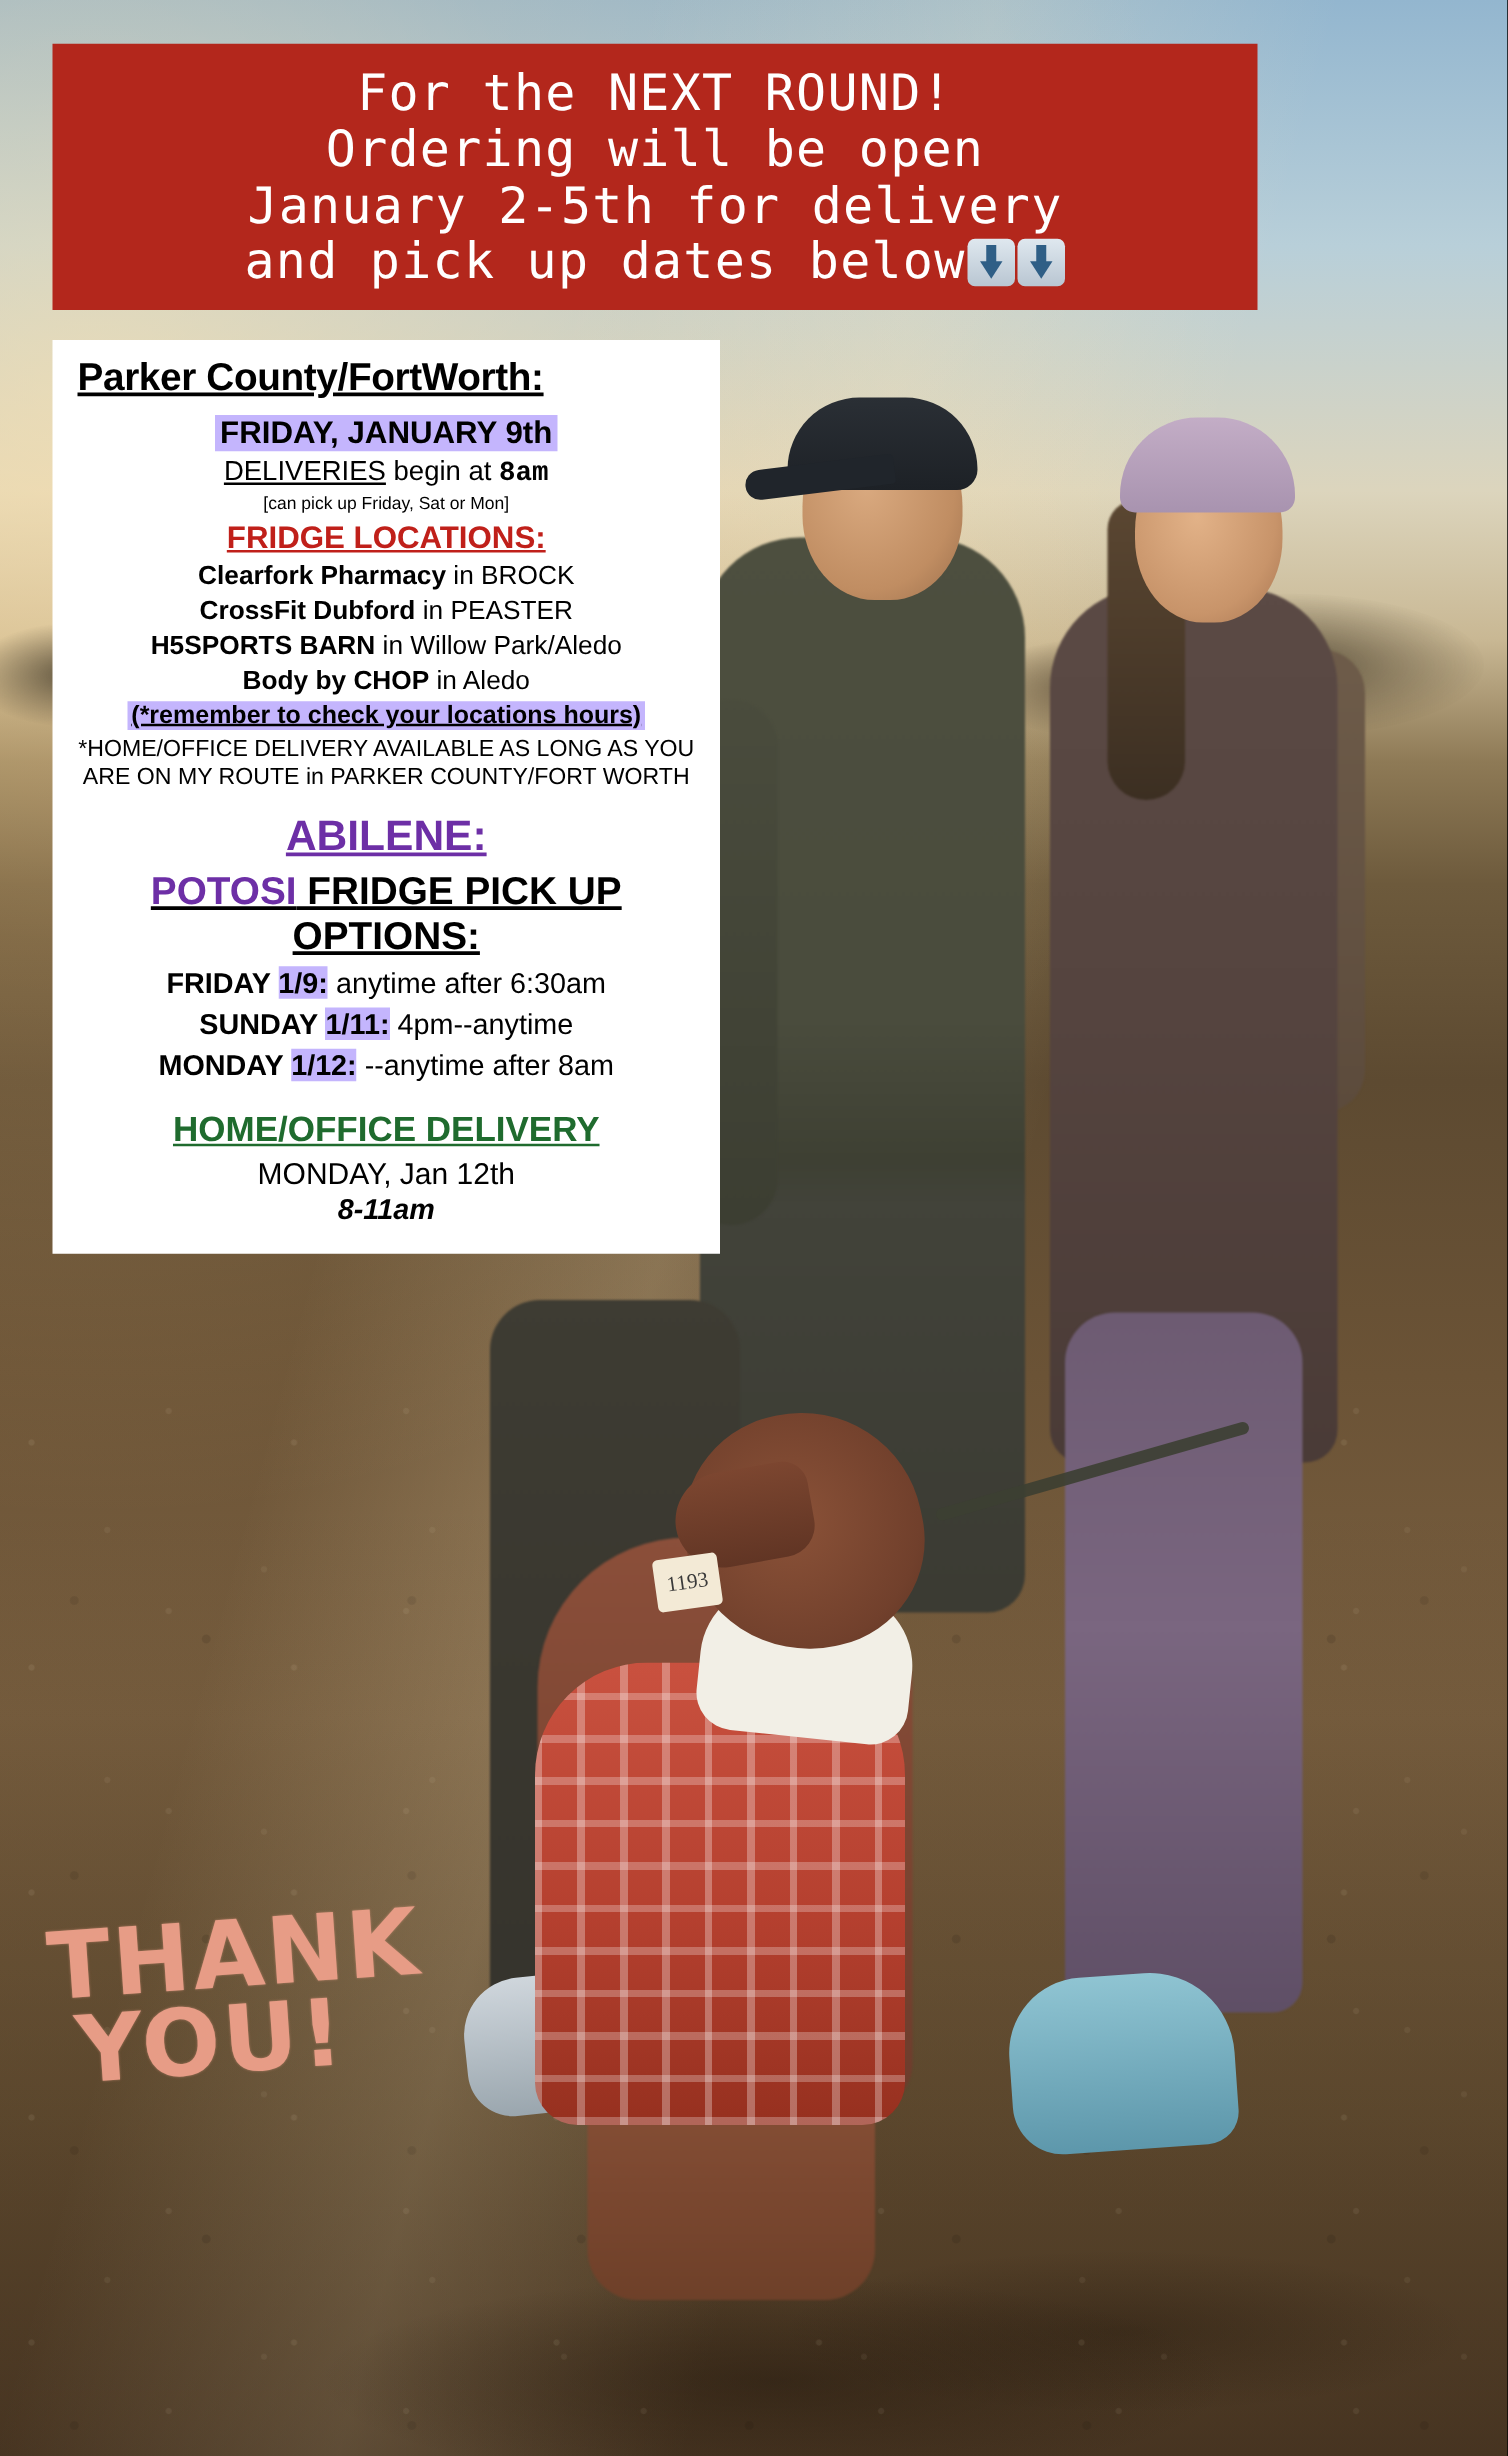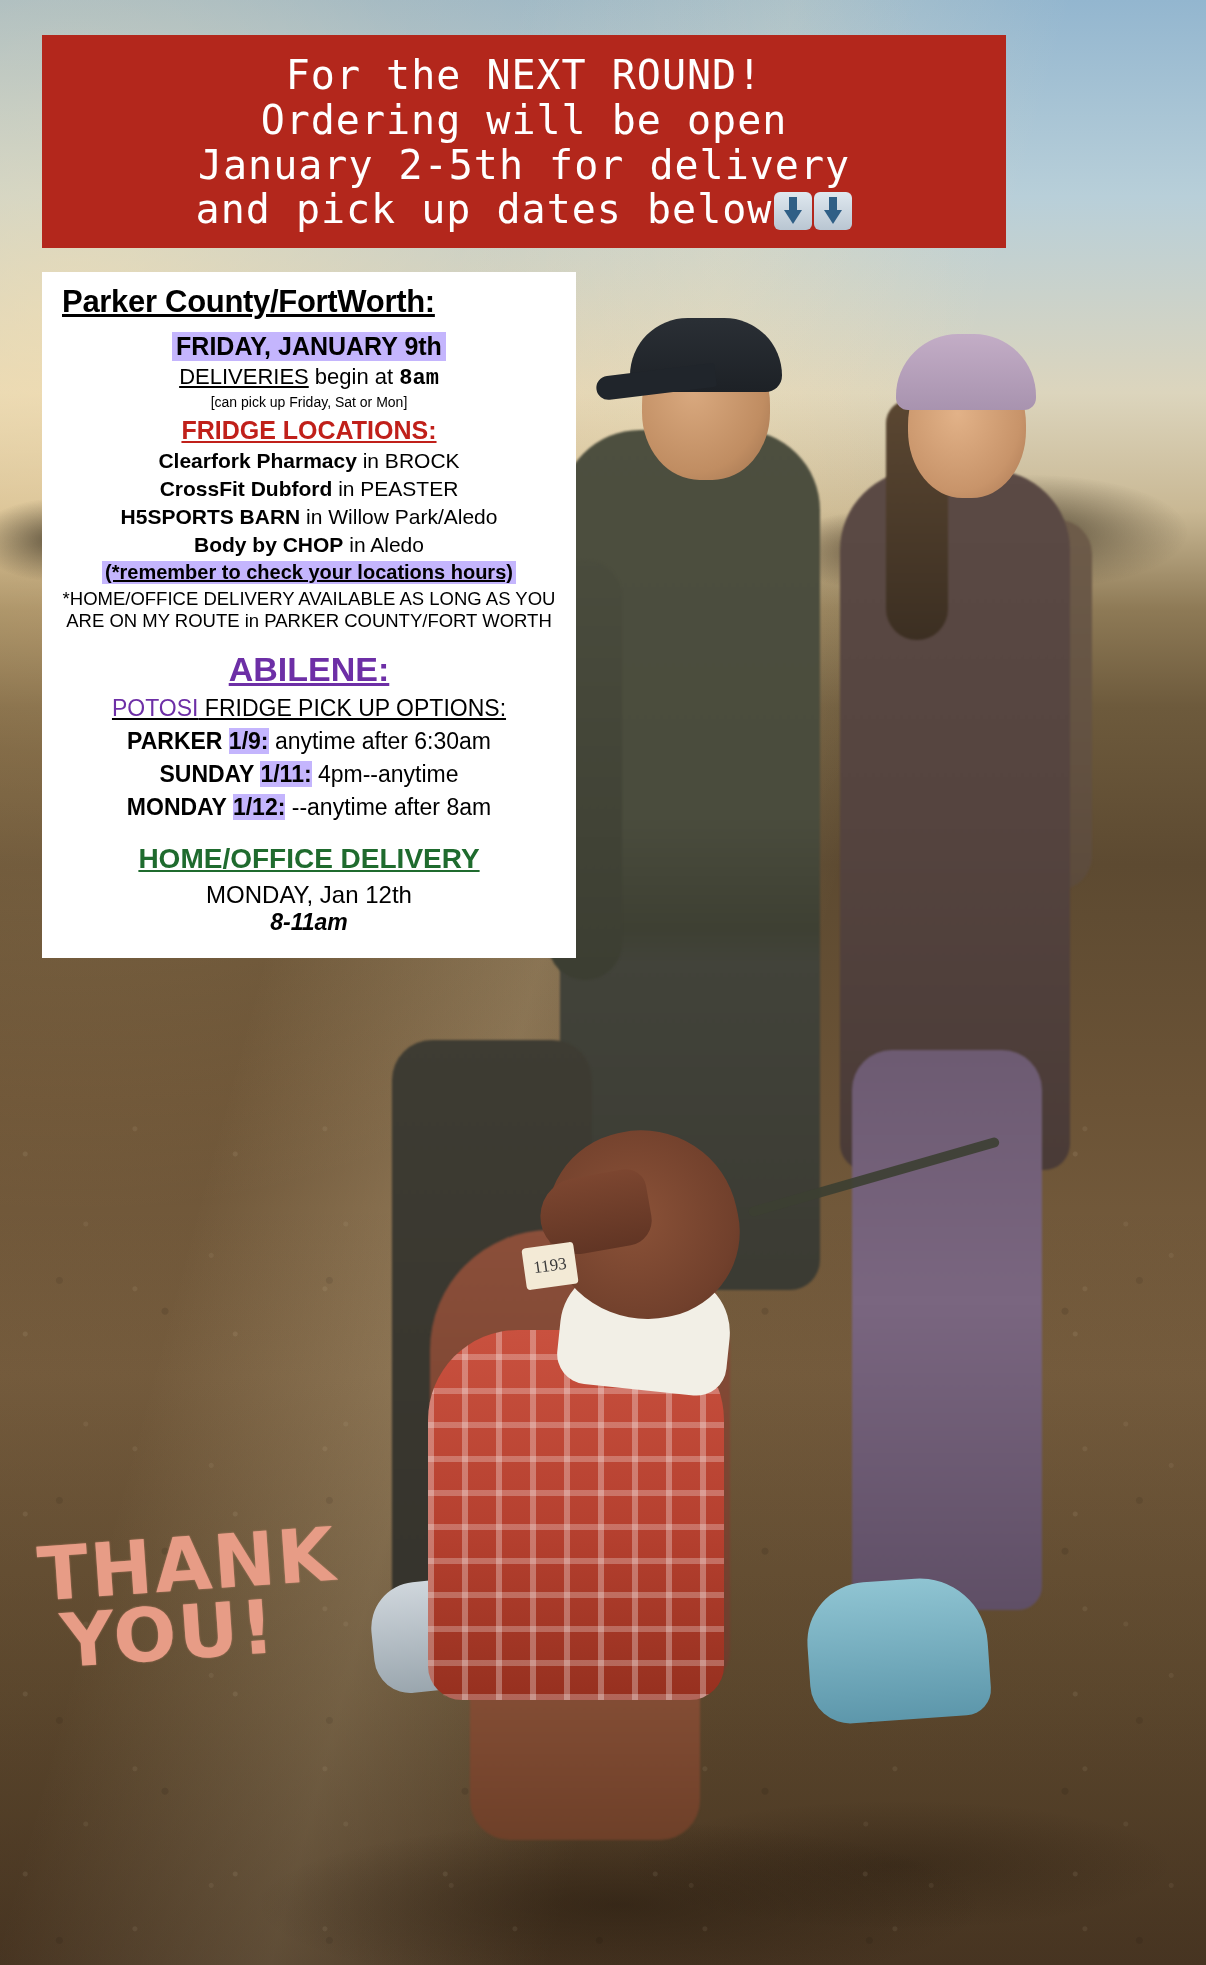--- a/index.html
+++ b/index.html
@@ -321,22 +321,22 @@
     margin-top: 4px;
   }
   .abilene {
     color: #6d2fa6;
     font-weight: bold;
     font-size: 34px;
     text-decoration: underline;
     margin: 18px 0 6px;
   }
   .potosi-line {
-    font-size: 23px;
-    font-weight: normal;
+    font-size: 31px;
+    font-weight: bold;
     text-decoration: underline;
     margin-bottom: 6px;
   }
   .potosi-line .purple { color: #6d2fa6; }
   .potosi-line .black { color: #000; }
   .pickup {
     font-size: 23px;
     margin: 6px 0;
   }
   .pickup b { font-weight: bold; }
@@ -444,21 +444,21 @@
 
     <div class="center home-note">*HOME/OFFICE DELIVERY AVAILABLE AS LONG AS YOU ARE ON MY ROUTE in PARKER COUNTY/FORT WORTH</div>
 
     <div class="center abilene">ABILENE:</div>
 
     <div class="center potosi-line">
       <span class="purple">POTOSI</span><span class="black"> FRIDGE PICK UP OPTIONS:</span>
     </div>
 
     <div class="center pickup">
-      <b>PARKER </b><b class="hl">1/9:</b><span class="reg"> anytime after 6:30am</span>
+      <b>FRIDAY </b><b class="hl">1/9:</b><span class="reg"> anytime after 6:30am</span>
     </div>
     <div class="center pickup">
       <b>SUNDAY </b><b class="hl">1/11:</b><span class="reg"> 4pm--anytime</span>
     </div>
     <div class="center pickup">
       <b>MONDAY </b><b class="hl">1/12:</b><span class="reg"> --anytime after 8am</span>
     </div>
 
     <div class="center home-office">HOME/OFFICE DELIVERY</div>
     <div class="center hod-date">MONDAY, Jan 12th</div>

